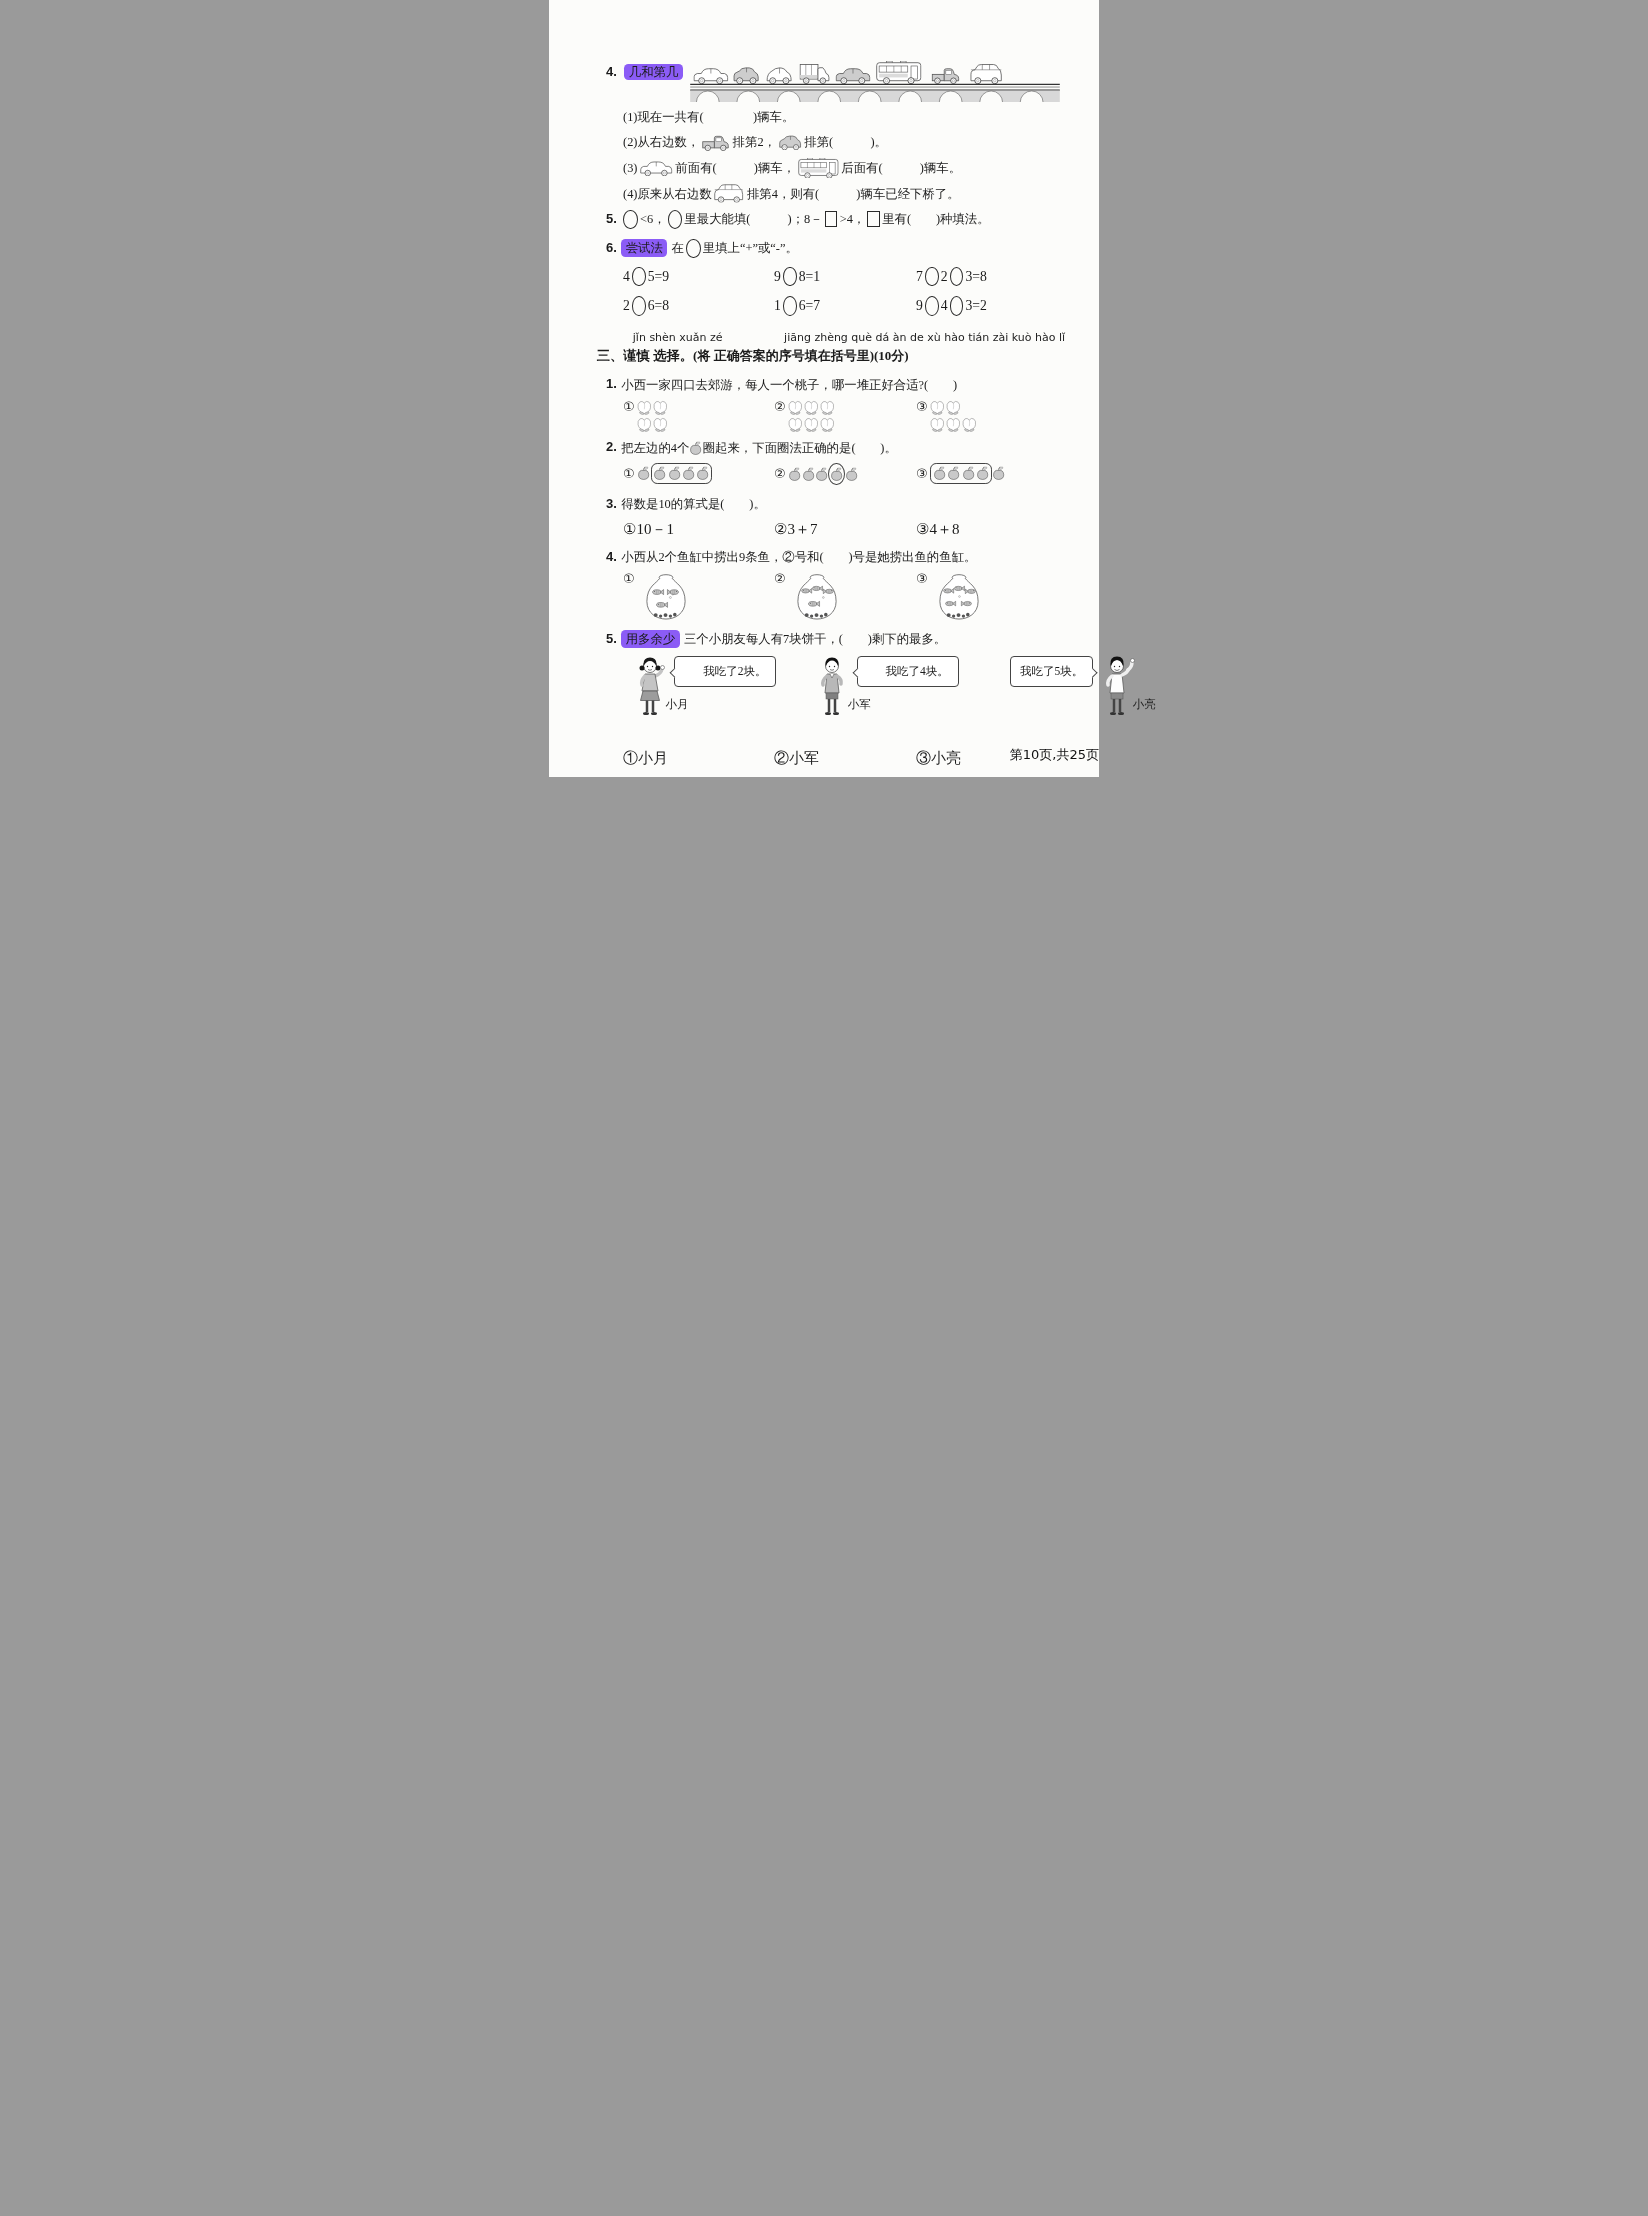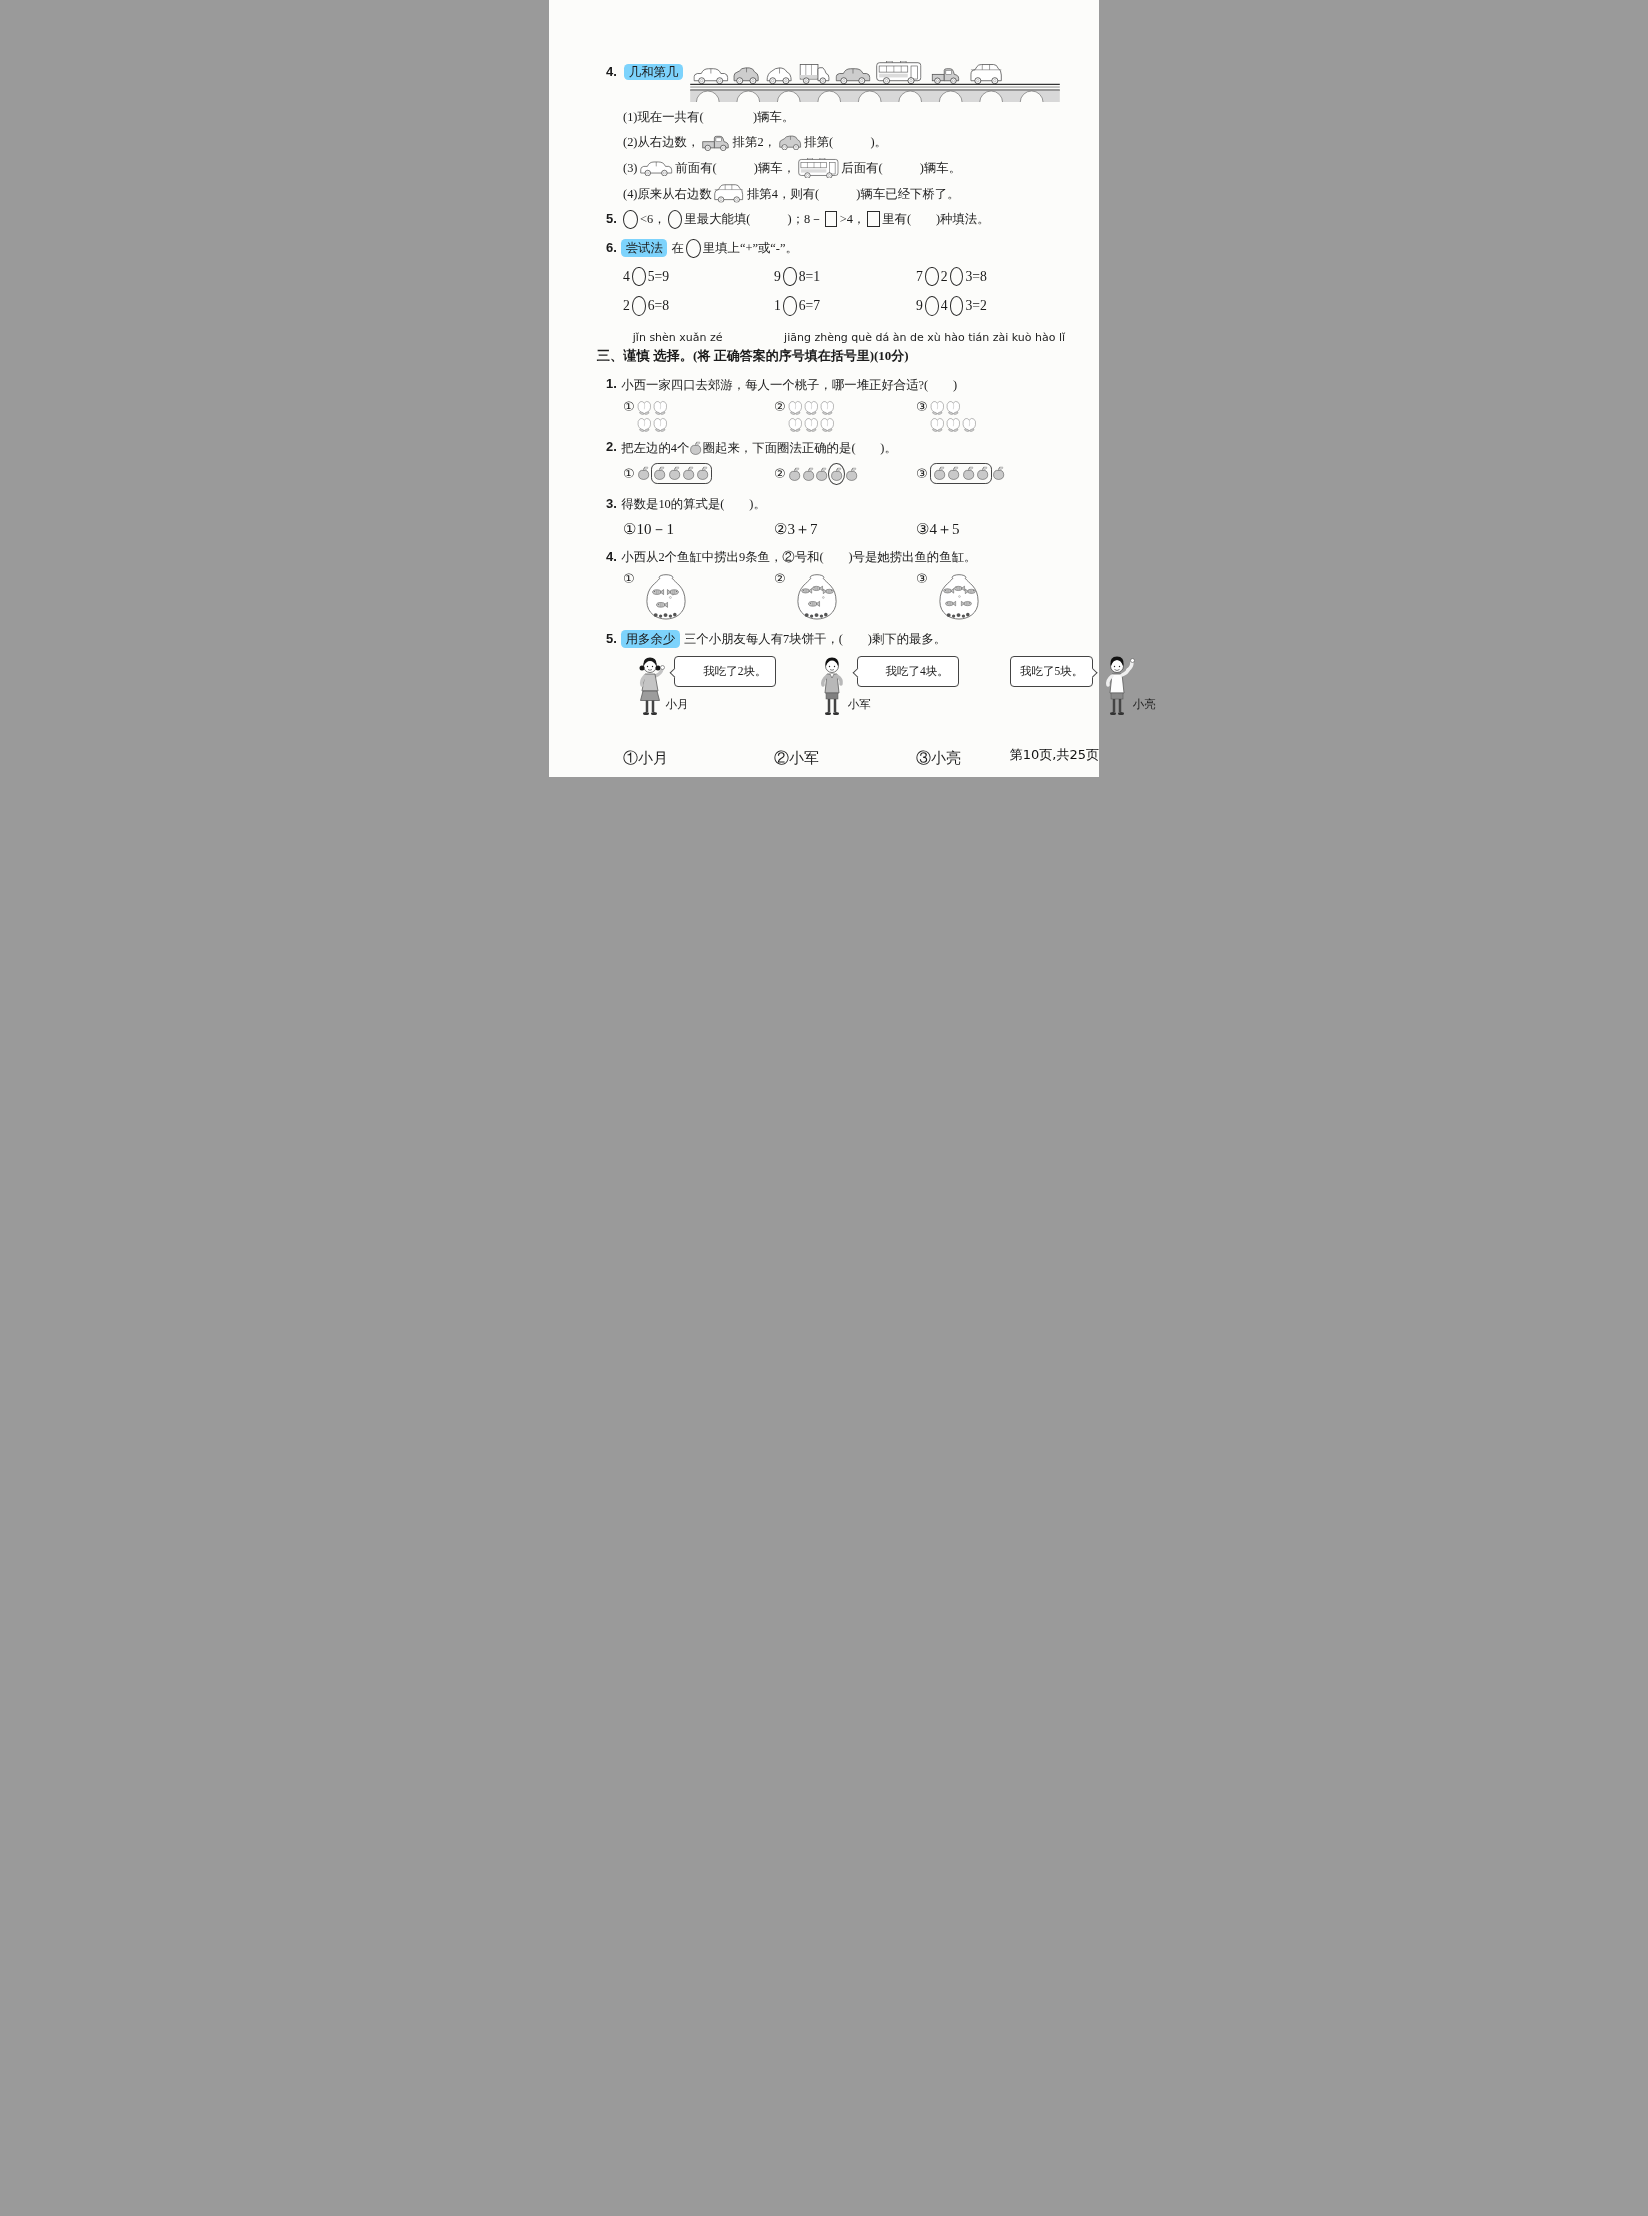--- a/index.html
+++ b/index.html
@@ -1,20 +1,20 @@
 <!DOCTYPE html>
 <html style="font-size:7px"><head>
 <meta charset="utf-8">
 <style>
   html,body{margin:0;padding:0;background:#9a9a9a;}
   .page{width:550px;height:777px;margin:0 auto;background:#fcfcfa;position:relative;
         box-sizing:border-box;padding:58px 12.4px 0 57px;
         font-family:"Liberation Serif","DejaVu Serif",serif;color:#1b1b1b;font-size:12.4px;line-height:1.3;}
   .qnum{font-weight:bold;font-family:"Liberation Sans","DejaVu Sans",sans-serif;font-size:13px;margin-right:4.4px;}
-  .badge{background:#7dd3fc;border-radius:4.4px;padding:0.9px 4.4px;margin-right:4.4px;white-space:nowrap;}
+  .badge{background:#8b5cf6;border-radius:4.4px;padding:0.9px 4.4px;margin-right:4.4px;white-space:nowrap;}
   .q4-block{display:flex;align-items:flex-start;}
   .q4-left{white-space:nowrap;padding-top:6.2px;flex-shrink:0;}
   .bridge-svg{width:370px;height:44px;flex-shrink:0;margin-left:2.7px;}
   .subq{margin-left:17px;margin-top:6.2px;display:flex;align-items:center;white-space:nowrap;min-height:18.6px;}
   .vicon{vertical-align:middle;margin:0 2.7px;flex-shrink:0;}
   .qline{margin-top:7px;display:flex;align-items:center;white-space:nowrap;}
   .shape{display:inline-block;border:0.9px solid #2a2a2a;vertical-align:middle;margin:0 2.2px;flex-shrink:0;}
   .shape.circ{width:12.4px;height:17px;border-radius:50%;}
   .shape.sq{width:10.6px;height:14px;}
   .eq-grid{display:grid;grid-template-columns:151px 142px auto;margin-left:17px;margin-top:8.9px;row-gap:9.8px;font-size:13.7px;}
@@ -439,21 +439,21 @@
     </div>
   </div>
 
   <div class="qline" style="margin-top:10.6px">
     <span class="qnum">3.</span>
     <span>得数是10的算式是(　　)。</span>
   </div>
   <div class="opt3 textopts">
     <span>①10－1</span>
     <span>②3＋7</span>
-    <span>③4＋5</span>
+    <span>③4＋8</span>
   </div>
 
   <div class="qline" style="margin-top:9.8px">
     <span class="qnum">4.</span>
     <span>小西从2个鱼缸中捞出9条鱼，②号和(　　)号是她捞出鱼的鱼缸。</span>
   </div>
   <div class="opt3">
     <div class="bowl-opt">
       <span class="circnum">①</span>
       <svg class="bowl-svg" viewBox="0 0 110 100">

